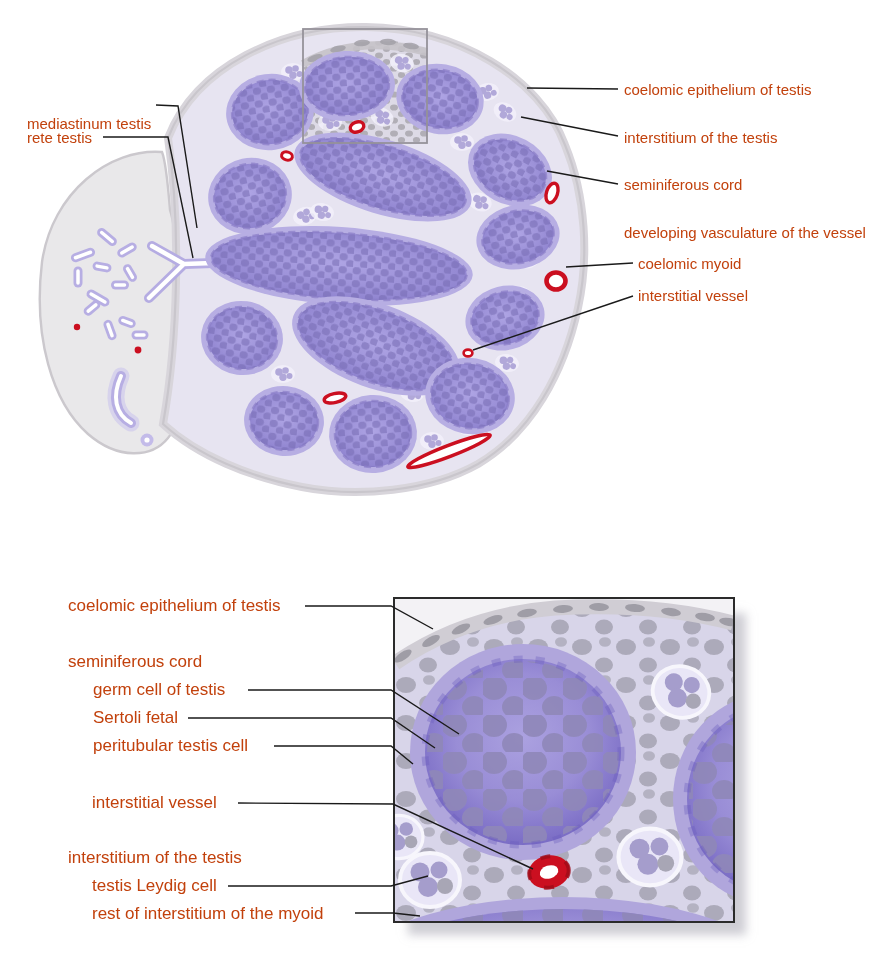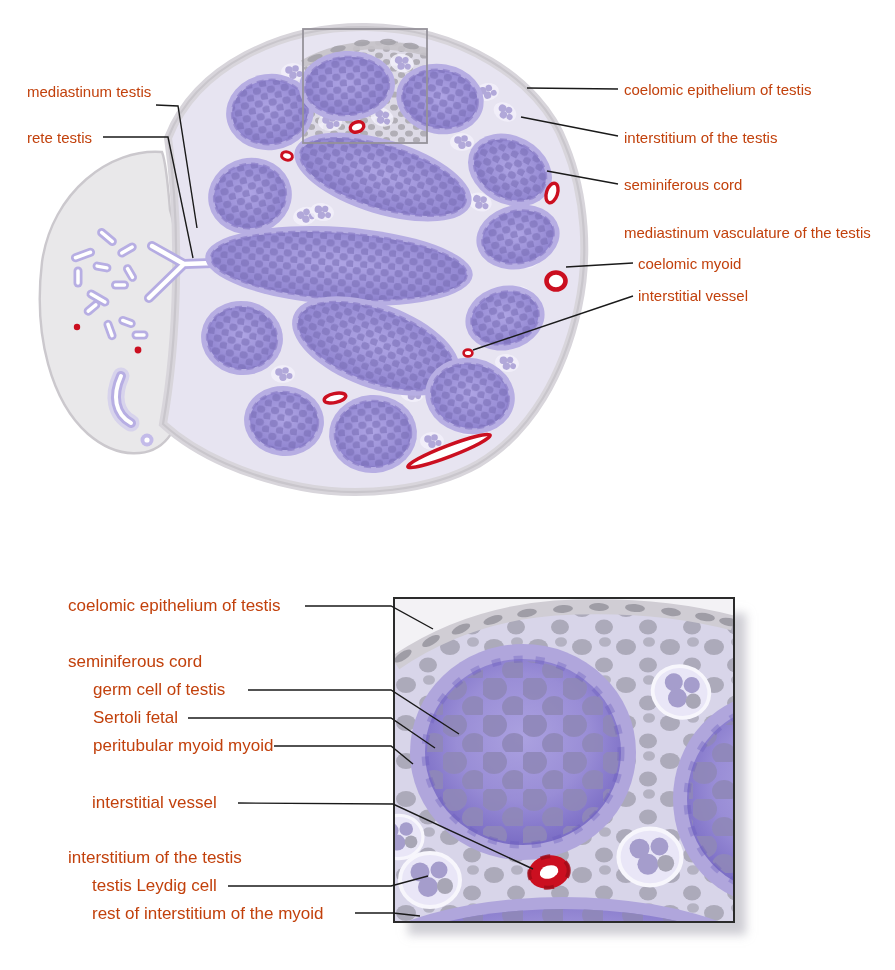--- a/index.html
+++ b/index.html
@@ -391,31 +391,31 @@
     <polyline points="305,606 391,606 433,629"></polyline>
     <polyline points="248,690 391,690 459,734"></polyline>
     <polyline points="188,718 391,718 435,748"></polyline>
     <polyline points="274,746 391,746 413,764"></polyline>
     <polyline points="238,803 393,804 533,869"></polyline>
     <polyline points="228,886 391,886 428,876"></polyline>
     <polyline points="355,913 393,913 420,916"></polyline>
   </g>
 </svg>
 
-<div class="lbl top" style="left:27px;top:83px">mediastinum testis</div>
+<div class="lbl top" style="left:27px;top:115px">mediastinum testis</div>
 <div class="lbl top" style="left:27px;top:129px">rete testis</div>
 
 <div class="lbl top" style="left:624px;top:81px">coelomic epithelium of testis</div>
 <div class="lbl top" style="left:624px;top:129px">interstitium of the testis</div>
 <div class="lbl top" style="left:624px;top:176px">seminiferous cord</div>
-<div class="lbl top" style="left:624px;top:224px">mediastinum vasculature of the testis</div>
+<div class="lbl top" style="left:624px;top:224px">developing vasculature of the vessel</div>
 <div class="lbl top" style="left:638px;top:255px">coelomic myoid</div>
 <div class="lbl top" style="left:638px;top:287px">interstitial vessel</div>
 
 <div class="lbl bottom" style="left:68px;top:596px">coelomic epithelium of testis</div>
 <div class="lbl bottom" style="left:68px;top:652px">seminiferous cord</div>
 <div class="lbl bottom" style="left:93px;top:680px">germ cell of testis</div>
 <div class="lbl bottom" style="left:93px;top:708px">Sertoli fetal</div>
-<div class="lbl bottom" style="left:93px;top:736px">peritubular myoid myoid</div>
+<div class="lbl bottom" style="left:93px;top:736px">peritubular testis cell</div>
 <div class="lbl bottom" style="left:92px;top:793px">interstitial vessel</div>
 <div class="lbl bottom" style="left:68px;top:848px">interstitium of the testis</div>
 <div class="lbl bottom" style="left:92px;top:876px">testis Leydig cell</div>
 <div class="lbl bottom" style="left:92px;top:904px">rest of interstitium of the myoid</div>
 
 </body></html>

